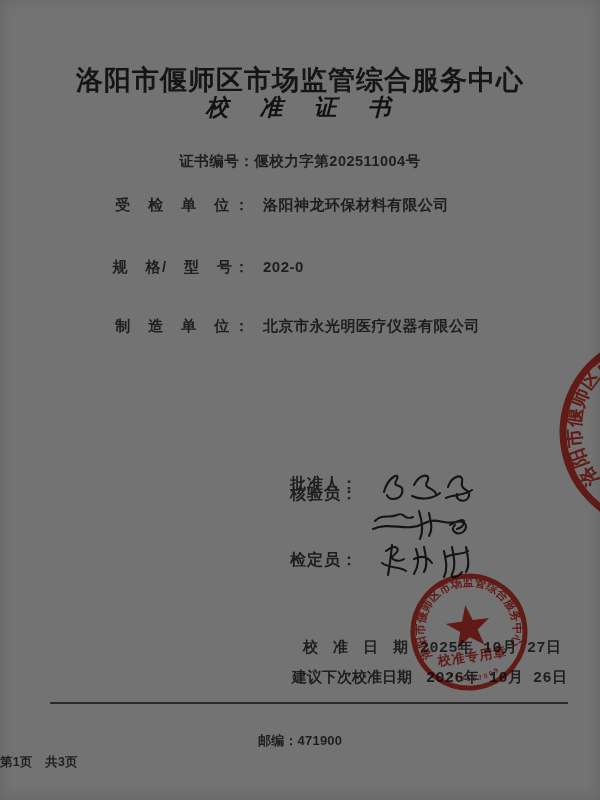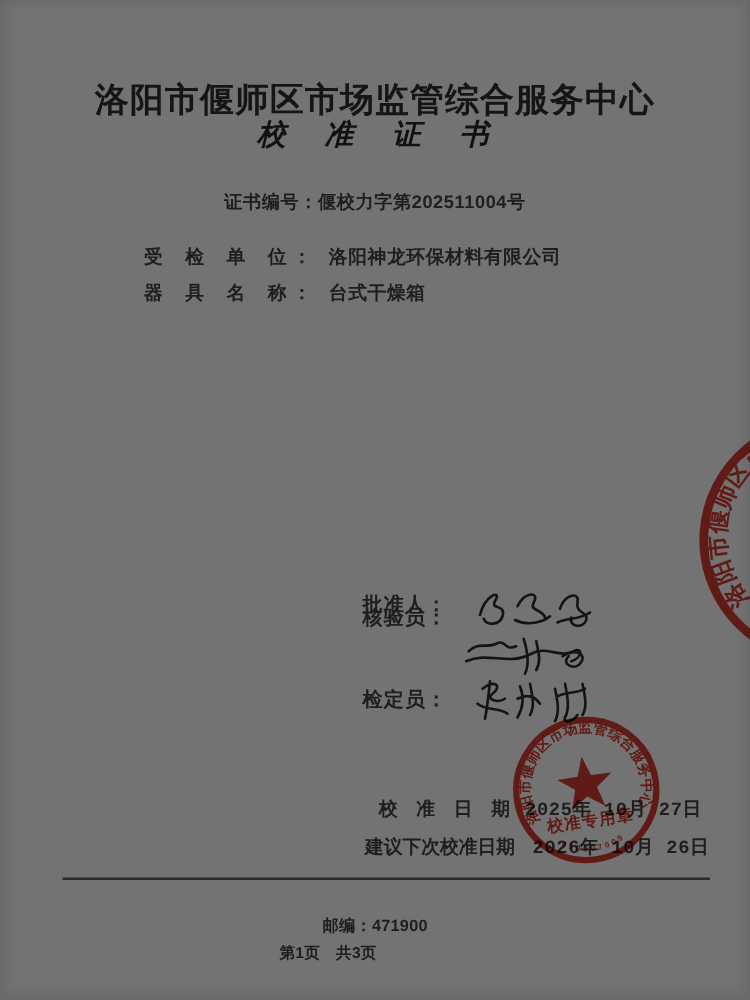--- a/index.html
+++ b/index.html
@@ -18,42 +18,45 @@
   .frow{left:112px;font-size:15px;white-space:nowrap;text-align:center;}
   .frow .lbl{display:inline-block;min-width:122px;letter-spacing:1.5px;}
   .frow .val{margin-left:14px;letter-spacing:.5px;}
   .sigrow{left:290px;font-size:16px;letter-spacing:1px;}
   .sig-svg{position:absolute;}
   .sig-svg path{fill:none;stroke:#141414;stroke-width:2.1;stroke-linecap:round;stroke-linejoin:round;}
   .daterow{font-size:15px;white-space:nowrap;}
   .daterow .dval{letter-spacing:.5px;font-family:Liberation Mono, monospace;}
   .footer-line{top:702px;left:50px;width:518px;height:2px;background:#2b2b2b;}
   .ftext{font-size:13px;letter-spacing:.2px;white-space:nowrap;}
-  .pageno{top:754px;left:0;width:525px;text-align:center;font-size:12.5px;}
+  .pageno{top:754px;left:0;width:525px;text-align:left;font-size:12.5px;}
   .stamp{mix-blend-mode:multiply;opacity:.9;}
   .stamp-big{left:404px;top:567px;transform:rotate(-8deg);}
   .stamp-edge{left:538px;top:312px;transform:rotate(-18deg);}
   .stamp text{font-weight:bold;}
   .bottom-noise{left:0;top:780px;width:600px;height:20px;
     background:linear-gradient(to bottom,rgba(120,120,120,0) 0%,rgba(120,120,120,.18) 100%);}
 </style>
 </head>
 <body>
 
 <div class="page">
 
   <div class="abs center org-title">洛阳市偃师区市场监管综合服务中心</div>
   <div class="abs center doc-title">校　准　证　书</div>
   <div class="abs center cert-no"><span>证书编号：</span><span>偃校力字第202511004号</span></div>
 
   <div class="abs frow" style="top:196px">
     <span class="lbl">受　检　单　位</span><span>：</span><span class="val">洛阳神龙环保材料有限公司</span>
   </div>
-  <div class="abs frow" style="top:225px">
-    <span class="lbl">器　具　名　称</span><span>：</span><span class="val">台式干燥箱</span>
+  <div class="abs frow" style="top:258px">
+    <span class="lbl">规　格/　型　号</span><span>：</span><span class="val">202-0</span>
+  </div>
+  <div class="abs frow" style="top:317px">
+    <span class="lbl">制　造　单　位</span><span>：</span><span class="val">北京市永光明医疗仪器有限公司</span>
   </div>
 
   <div class="abs sigrow" style="top:474px"><span>批准人</span><span>：</span></div>
   <div class="abs sigrow" style="top:484px"><span>核验员</span><span>：</span></div>
   <div class="abs sigrow" style="top:550px"><span>检定员</span><span>：</span></div>
 
   <svg class="sig-svg" style="left:376px;top:466px" width="100" height="42" viewBox="0 0 100 42">
     <path d="M8,26 C12,10 26,5 20,15 C16,22 29,17 26,27 C24,34 13,35 11,29"></path>
     <path d="M38,19 C44,7 56,7 51,16 C47,23 58,21 60,28 M36,30 C46,35 58,32 64,27"></path>
     <path d="M72,21 C76,9 88,7 86,16 C84,25 95,23 93,30 C91,37 79,36 81,28 M70,32 C78,28 88,30 96,24"></path>

